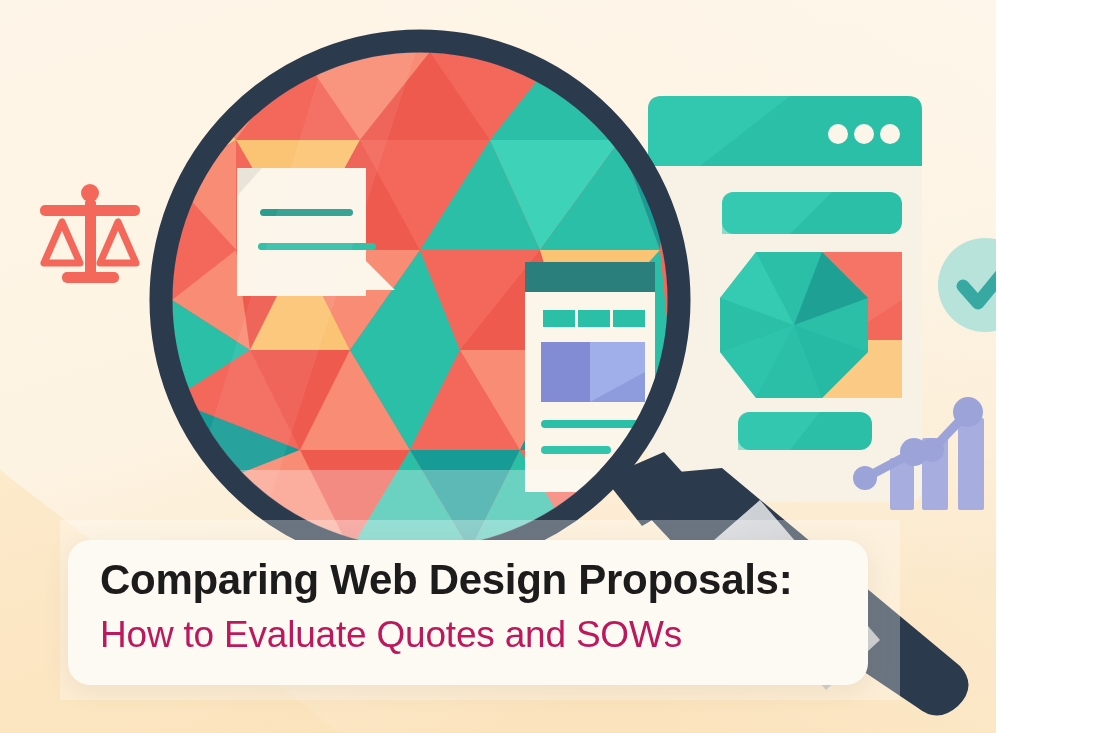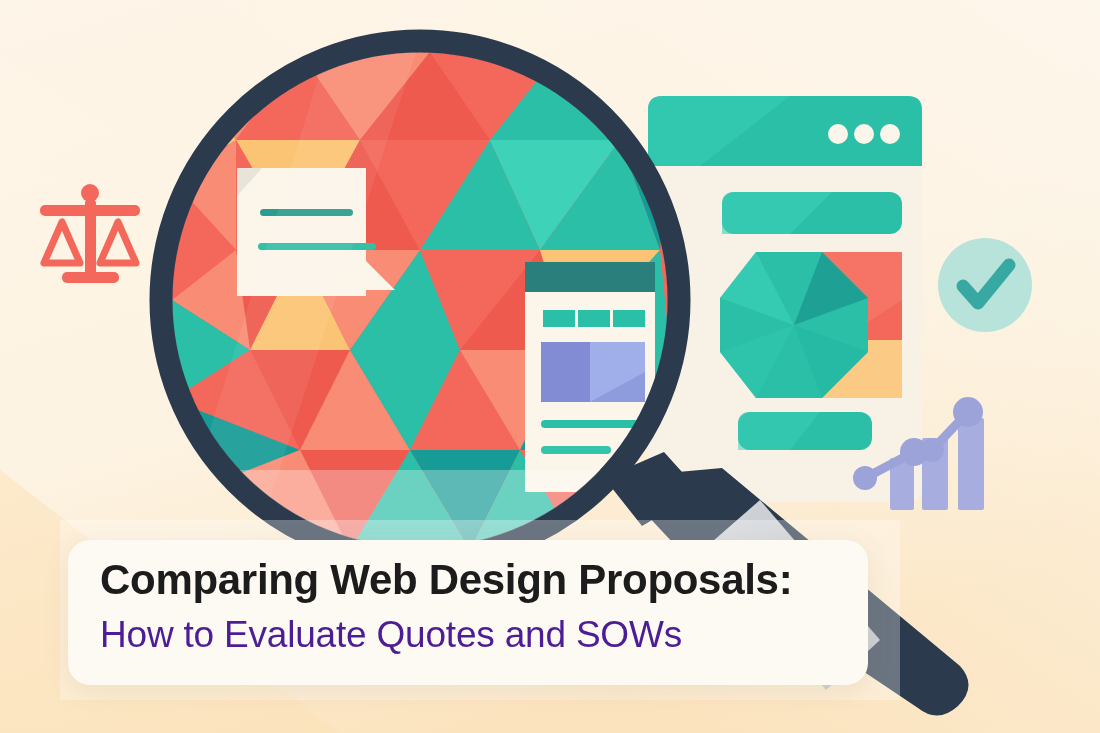--- a/index.html
+++ b/index.html
@@ -6,21 +6,21 @@
   html, body {
     margin: 0;
     padding: 0;
     background: #ffffff;
   }
   body {
     font-family: "Liberation Sans", sans-serif;
   }
   #hero {
     position: relative;
-    width: 1100px;
+    width: 996px;
     height: 733px;
     overflow: hidden;
     background: #fdf5e8;
   }
   #hero-svg {
     position: absolute;
     left: 0;
     top: 0;
     width: 1100px;
     height: 733px;
@@ -57,21 +57,21 @@
     white-space: nowrap;
   }
   #subhead {
     margin: 0;
     margin-top: 2px;
     font-family: "Liberation Sans", sans-serif;
     font-weight: 400;
     font-size: 37px;
     line-height: 50px;
     letter-spacing: -0.2px;
-    color: #4c1d95;
+    color: #be185d;
     white-space: nowrap;
   }
 </style>
 </head>
 <body>
 
 <div id="hero">
 
   <svg id="hero-svg" viewBox="0 0 1100 733">
     <defs>

